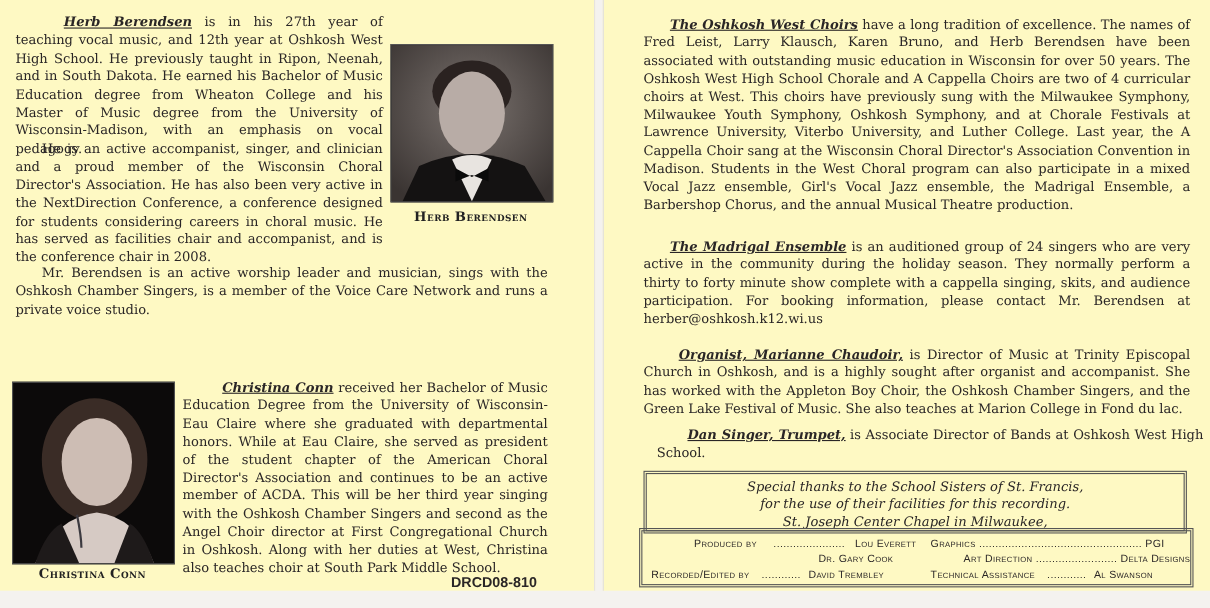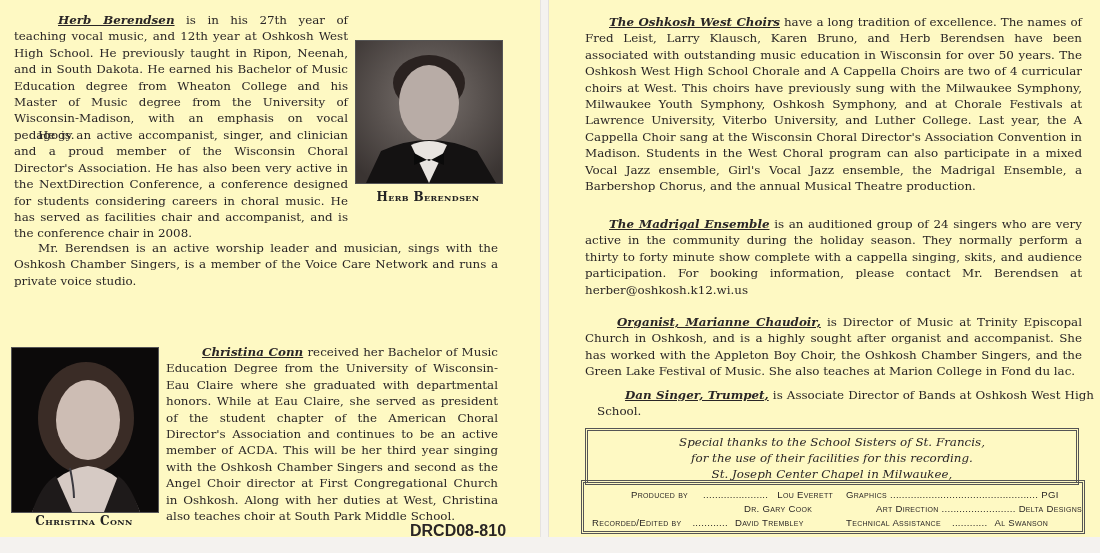--- a/index.html
+++ b/index.html
@@ -7,21 +7,21 @@
          font-family:"DejaVu Serif", serif; color:#2a2626; }
   .page { position:absolute; top:0; height:537px; background:#fef9c3; }
   #left { left:0; width:540px; border-right:1px solid #e6e3df; }
   #right { left:548px; width:552px; border-left:1px solid #e3e0dc; }
   .p { position:absolute; font-size:11.9px; line-height:16.4px; text-align:justify; margin:0; }
   .p .ind { display:inline-block; width:44px; }
   .p .ind2 { display:inline-block; width:24px; }
   .lead { font-style:italic; font-weight:bold; text-decoration:underline; }
   .photo { position:absolute; background:#1a1616; border:1px solid #555; overflow:hidden; }
   .caption { position:absolute; font-size:12px; letter-spacing:0.4px; font-weight:bold; font-variant:small-caps; text-align:center; color:#222; }
-  .catno { position:absolute; font-family:"Liberation Sans", sans-serif; font-weight:bold; font-size:16px; }
+  .catno { position:absolute; font-family:"Liberation Sans", sans-serif; font-weight:bold; font-size:13px; }
   .thanks { position:absolute; left:36px; top:428px; width:494px; height:57px; border:3px double #555;
             font-style:italic; text-align:center; font-size:11.9px; line-height:16px; padding-top:3px; box-sizing:border-box; }
   .credits { position:absolute; left:32px; top:480px; width:504px; height:54px; border:3px double #555;
              box-sizing:border-box; font-family:"Liberation Sans", sans-serif; font-size:9.6px; font-variant:small-caps; letter-spacing:0.3px; }
   .cred-row { position:absolute; white-space:nowrap; }
 </style>
 </head>
 <body>
 
 <div id="left" class="page">

